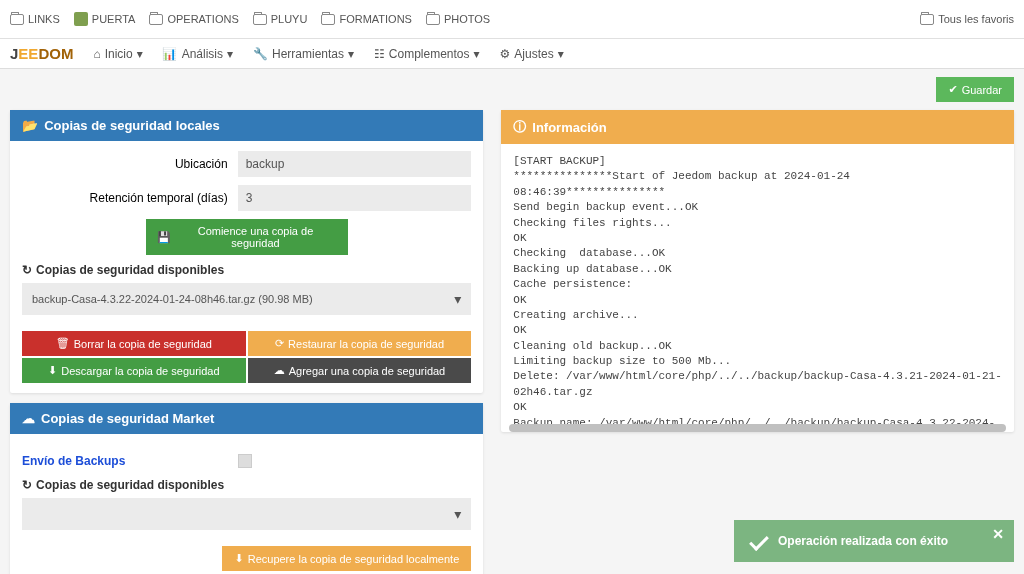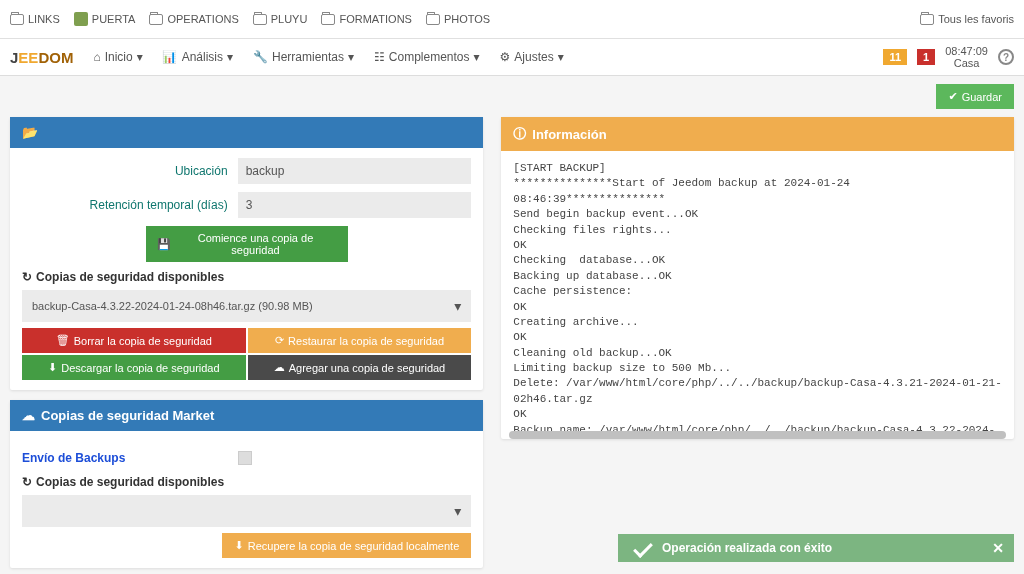--- a/index.html
+++ b/index.html
@@ -44,46 +44,46 @@
     .left-col { width: 48%; display: flex; flex-direction: column; gap: 10px; }
     .right-col { width: 52%; }
     
     .panel { background: #fff; border-radius: 2px; box-shadow: 0 1px 3px rgba(0,0,0,0.1); }
     .panel-header { padding: 8px 12px; color: #fff; font-weight: bold; font-size: 13px; display: flex; align-items: center; gap: 6px; }
     .panel-header.blue { background: #337ab7; }
     .panel-header.orange { background: #f0ad4e; }
     .panel-body { padding: 10px 12px; }
     
     .form-row { display: flex; align-items: center; margin-bottom: 8px; }
-    .form-row label { width: 48%; text-align: right; padding-right: 10px; color: #0f766e; font-size: 12px; }
+    .form-row label { width: 48%; text-align: right; padding-right: 10px; color: #000000; font-size: 12px; }
     .form-row .input { width: 52%; padding: 6px 8px; background: #ebebeb; border: none; color: #555; font-size: 12px; }
     
     .center-btn-row { display: flex; justify-content: center; margin: 8px 0; }
     .btn-wide { width: 45%; }
     
     .section-label { margin: 6px 0; color: #333; font-weight: bold; font-size: 12px; display: flex; align-items: center; gap: 4px; }
     
-    .select-row { background: #ebebeb; padding: 8px 10px; display: flex; align-items: center; justify-content: space-between; color: #555; font-size: 11px; margin-bottom: 6px; }
+    .select-row { background: #ebebeb; padding: 8px 10px; display: flex; align-items: center; justify-content: space-between; color: #555; font-size: 11px; margin-bottom: 16px; }
     .select-row .empty { height: 16px; }
     .chevron-down { font-size: 14px; color: #555; }
     
     .btn-grid { display: grid; grid-template-columns: 1fr 1fr; gap: 2px; }
     .btn-grid .btn { width: 100%; }
     
     .right-btn-row { display: flex; justify-content: flex-end; margin-top: 4px; }
     
     .checkbox-row { display: flex; align-items: center; margin: 10px 0; }
     .checkbox-row label { width: 48%; font-weight: bold; color: #1d4ed8; font-size: 12px; }
     .checkbox { width: 14px; height: 14px; background: #ddd; border: 1px solid #ccc; }
     
     .info-log { padding: 10px 12px; font-family: Liberation Mono, monospace; font-size: 11px; color: #444; line-height: 1.4; max-height: 280px; overflow-y: auto; white-space: pre-wrap; word-wrap: break-word; }
     .info-scroll { height: 8px; background: #c0c0c0; margin: 0 8px 8px 8px; border-radius: 4px; }
     
     
-    .toast { position: fixed; bottom: 12px; right: 10px; width: 396px; background: #7cb581; color: #fff; padding: 7px 16px; display: flex; align-items: center; gap: 10px; font-size: 12px; font-weight: bold; }
+    .toast { position: fixed; bottom: 12px; right: 10px; width: 280px; background: #7cb581; color: #fff; padding: 14px 16px; display: flex; align-items: center; gap: 10px; font-size: 12px; font-weight: bold; }
     .toast .close { position: absolute; top: 6px; right: 10px; cursor: pointer; font-size: 14px; }
     .check-icon { width: 18px; height: 10px; border-left: 3px solid #fff; border-bottom: 3px solid #fff; transform: rotate(-45deg); }
     
     .icon-glyph { font-family: Arial; }
   </style>
 </head>
 <body>
 
 <div class="bookmarks-bar">
   <div class="bookmark">
@@ -139,47 +139,39 @@
     <div class="nav-item">
       <span class="icon-glyph">☷</span>
       <span>Complementos</span>
       <span>▾</span>
     </div>
     <div class="nav-item">
       <span class="icon-glyph">⚙</span>
       <span>Ajustes</span>
       <span>▾</span>
     </div>
-  </div>
-  <div class="nav-right">
-    <span class="badge badge-orange">11</span>
-    <span class="badge badge-red">1</span>
-    <div class="clock-block">
-      <div>08:47:09</div>
-      <div>Casa</div>
-    </div>
-    <div class="help-icon">?</div>
   </div>
 </div>
 
 <div class="content">
   <div class="top-actions">
     <button class="btn btn-green">
       <span>✔</span>
       <span>Guardar</span>
     </button>
   </div>
 
   <div class="panels">
 
     <div class="left-col">
 
       <div class="panel">
         <div class="panel-header blue">
           <span>📂</span>
+          <span>Copias de seguridad locales</span>
         </div>
         <div class="panel-body">
           <div class="form-row">
             <label>Ubicación</label>
             <input class="input" value="backup" style="">
           </div>
           <div class="form-row">
             <label>Retención temporal (días)</label>
             <input class="input" value="3" style="">
           </div>

